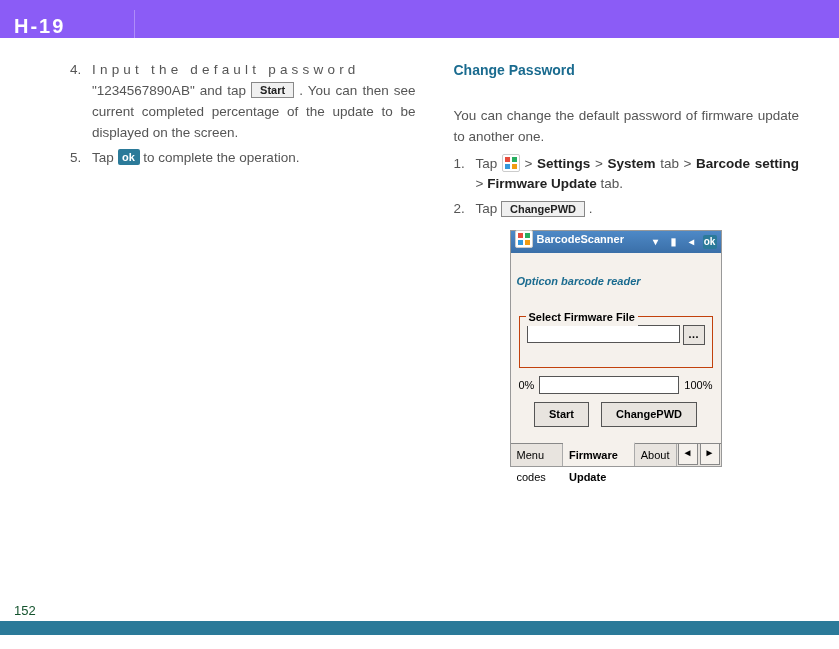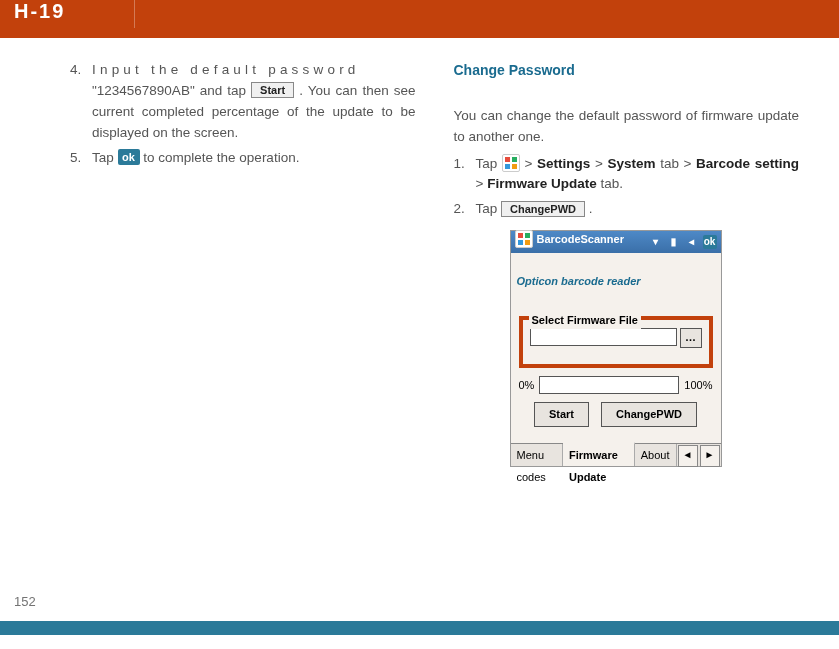--- a/index.html
+++ b/index.html
@@ -1,16 +1,16 @@
 <!DOCTYPE html>
 <html><head>
 <meta charset="utf-8">
 <style>
 html,body{margin:0;padding:0;font-family:Arial,Helvetica,sans-serif;background:#fff;color:#333;width:839px;height:649px;overflow:hidden}
-.header-bar{background:#c2410c;height:38px;display:flex;align-items:flex-start;padding:0 0 0 0;color:#fff}
+.header-bar{background:#8b5cf6;height:38px;display:flex;align-items:flex-end;padding:0 0 0 0;color:#fff}
 .logo{width:120px;font-family:"Arial Black",sans-serif;font-size:20px;letter-spacing:2px;padding-left:14px;font-weight:900}
 .header-divider{width:1px;height:28px;background:rgba(255,255,255,.3);margin:0 14px 0 0}
 .chapter{font-size:12px;color:#e8f0f4}
 .main{display:flex;padding:22px 40px 0 70px}
 .col{width:350px;font-size:13.5px;line-height:1.55;color:#555}
 .col-left{margin-right:38px}
 .num-item{display:flex;margin-bottom:4px}
 .item-num{flex:0 0 22px}
 .item-body{flex:1;text-align:justify}
 .spaced{letter-spacing:4.2px}
@@ -22,36 +22,36 @@
 .section-title{color:#1a6b8f;font-weight:bold;font-size:14px;margin-bottom:24px}
 .bold{font-weight:bold;color:#222}
 
 .device-shot{width:210px;margin:10px 0 0 56px;border:1px solid #999;font-family:Tahoma,Arial,sans-serif;font-size:11px;color:#000;background:#f5f1ec}
 .dev-title{background:linear-gradient(#4e89c7,#3a6fa8);color:#fff;height:22px;display:flex;padding:0 4px;font-weight:bold}
 .dev-title .wi{margin-right:4px}
 .dev-title-right{margin-left:auto;display:flex;gap:4px;align-items:center}
 .dev-title-right span{display:inline-block;width:14px;height:14px;color:#fff;font-size:10px;text-align:center;line-height:14px}
 .dev-sub{color:#1a6b8f;font-weight:bold;padding:20px 6px;font-style:italic}
 .dev-body{padding:2px 8px 6px}
-.fieldset{border:4px solid #c2410c;margin:4px 0 8px;padding:8px 7px 16px;position:relative}
+.fieldset{border:1px solid #c2410c;margin:4px 0 8px;padding:8px 7px 22px;position:relative}
 .legend{position:absolute;top:-8px;left:6px;background:#f5f1ec;font-weight:bold;padding:0 3px;font-size:11px}
 .fld-input{border:1px solid #555;height:18px;background:#fff;width:100%;box-sizing:border-box}
 .browse{width:20px;height:18px;border:1px solid #555;background:#e8e4df;margin-left:3px;flex:0 0 20px;text-align:center;line-height:16px;font-weight:bold}
 .row-flex{display:flex}
 .progress-row{display:flex;align-items:center;gap:5px;margin:2px 0 8px}
 .pbar{flex:1;height:16px;border:1px solid #555;background:#fff}
 .btn-row{display:flex;justify-content:center;gap:12px;margin-bottom:10px}
 .dev-btn{border:1px solid #555;background:#e8e4df;padding:3px 14px;font-size:11px;font-weight:bold}
 .status-lbl{font-weight:bold;margin:4px 0 0 0}
-.tab-bar{display:flex;align-items:flex-start;border-top:1px solid #888;background:#e8e4df;height:22px}
+.tab-bar{display:flex;align-items:flex-end;border-top:1px solid #888;background:#e8e4df;height:22px}
 .tab{padding:0 6px;height:22px;line-height:22px;border-right:1px solid #aaa;font-size:11px}
 .tab-active{background:#f5f1ec;border-top:2px solid #f5f1ec;margin-top:-2px;font-weight:bold}
 .tab-arrows{margin-left:auto;display:flex}
 .tab-arrows div{width:18px;height:20px;border:1px solid #888;margin:1px;text-align:center;line-height:18px;font-size:10px;background:#f5f1ec}
-.page-num{position:absolute;left:14px;bottom:40px;font-size:13px;color:#737373}
+.page-num{position:absolute;left:14px;bottom:31px;font-size:13px;color:#14532d}
 .footer-bar{position:absolute;bottom:14px;left:0;right:0;height:14px;background:#2b7a99}
 .page-wrapper{position:relative;width:839px;height:649px}
 </style>
 </head>
 <body>
 <div class="page-wrapper">
 
 <div class="header-bar">
   <div class="logo">H-19</div>
   <div class="header-divider"></div>

